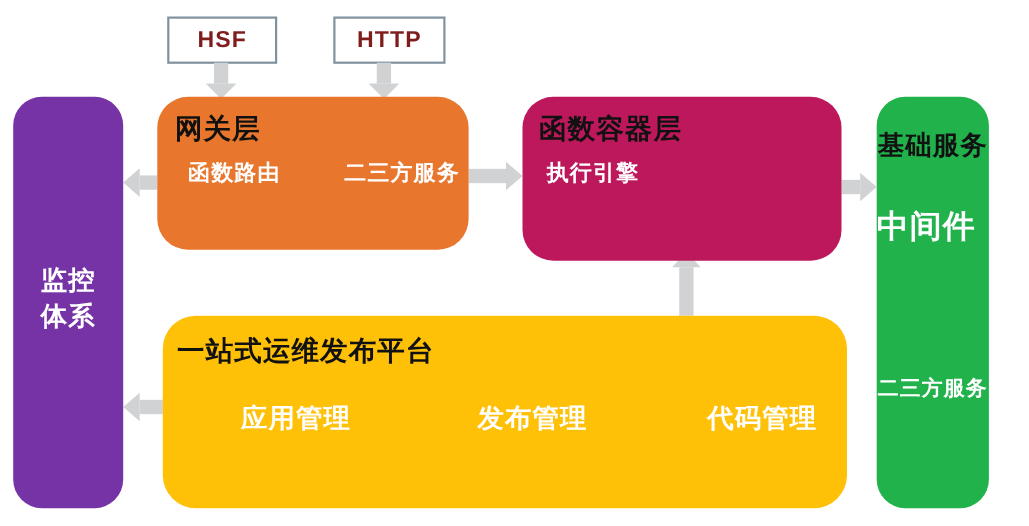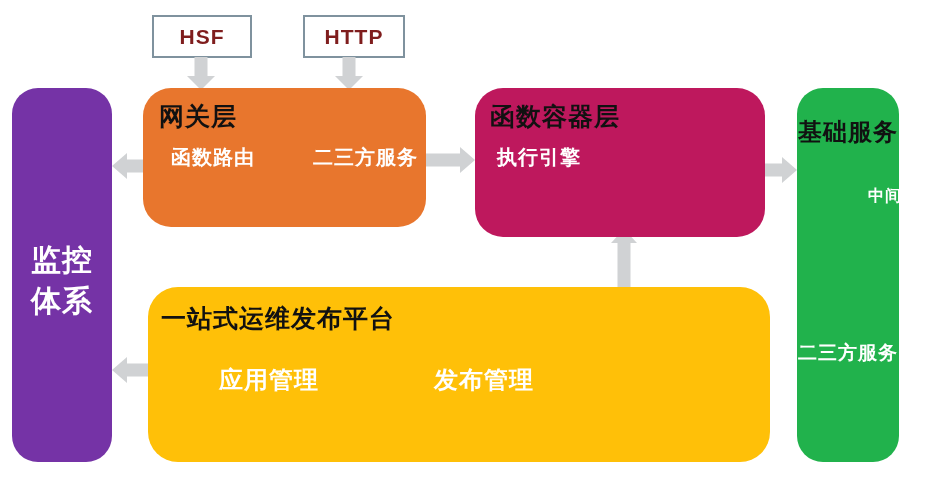--- a/index.html
+++ b/index.html
@@ -37,26 +37,26 @@
   #box-container .it-0 { left:22px;  top:56px; }
   #box-container .it-1 { left:175px; top:56px; }
 
   #box-platform .t     { left:13px; top:15px; }
   #box-platform .it    { font-size:24px;margin-left:31px; }
   #box-platform .it-0  { left:40px;  top:77px; }
   #box-platform .it-1  { left:255px; top:77px; }
   #box-platform .it-2  { left:464px; top:77px; }
 
   #box-base .t    { top:28px;  left:0; width:100%; text-align:center; font-size:24px; }
-  #box-base .it-0 { top:98px;  left:0; width:100%; text-align:right; font-size:16px;margin-left:20px; }
+  #box-base .it-0 { top:98px;  left:0; width:100%; text-align:left; font-size:29px; }
   #box-base .it-1 { top:252px; left:0; width:100%; text-align:center; font-size:19px; }
 
   #box-monitoring .t {
     top:152px; left:0; width:100%; text-align:center;
-    color:#ffffff; font-size:30px; line-height:1.35; letter-spacing:1px;
+    color:#ffffff; font-size:24px; line-height:1.35; letter-spacing:1px;
   }
 
   
   .arrow { position:absolute; }
   .arrow i { position:absolute; display:block; }
   .arrow .shaft { background:#d0d2d4; }
   .arrow .head  { width:0; height:0; }
 
   .arrow.down .shaft { left:50%; transform:translateX(-50%); top:0; width:13px; height:calc(100% - 14px); }
   .arrow.down .head  { bottom:0; left:0; border-left:14px solid transparent; border-right:14px solid transparent; border-top:14px solid #d0d2d4; }
@@ -127,20 +127,21 @@
 
   <div class="box" id="box-container">
     <div class="t">函数容器层</div>
     <div class="it it-0">执行引擎</div>
   </div>
 
   <div class="box" id="box-platform">
     <div class="t">一站式运维发布平台</div>
     <div class="it it-0">应用管理</div>
     <div class="it it-1">发布管理</div>
+    <div class="it it-2">代码管理</div>
   </div>
 
   <div class="box" id="box-monitoring">
     <div class="t">
       <div>监控</div>
       <div>体系</div>
     </div>
   </div>
 
   <div class="box" id="box-base">

